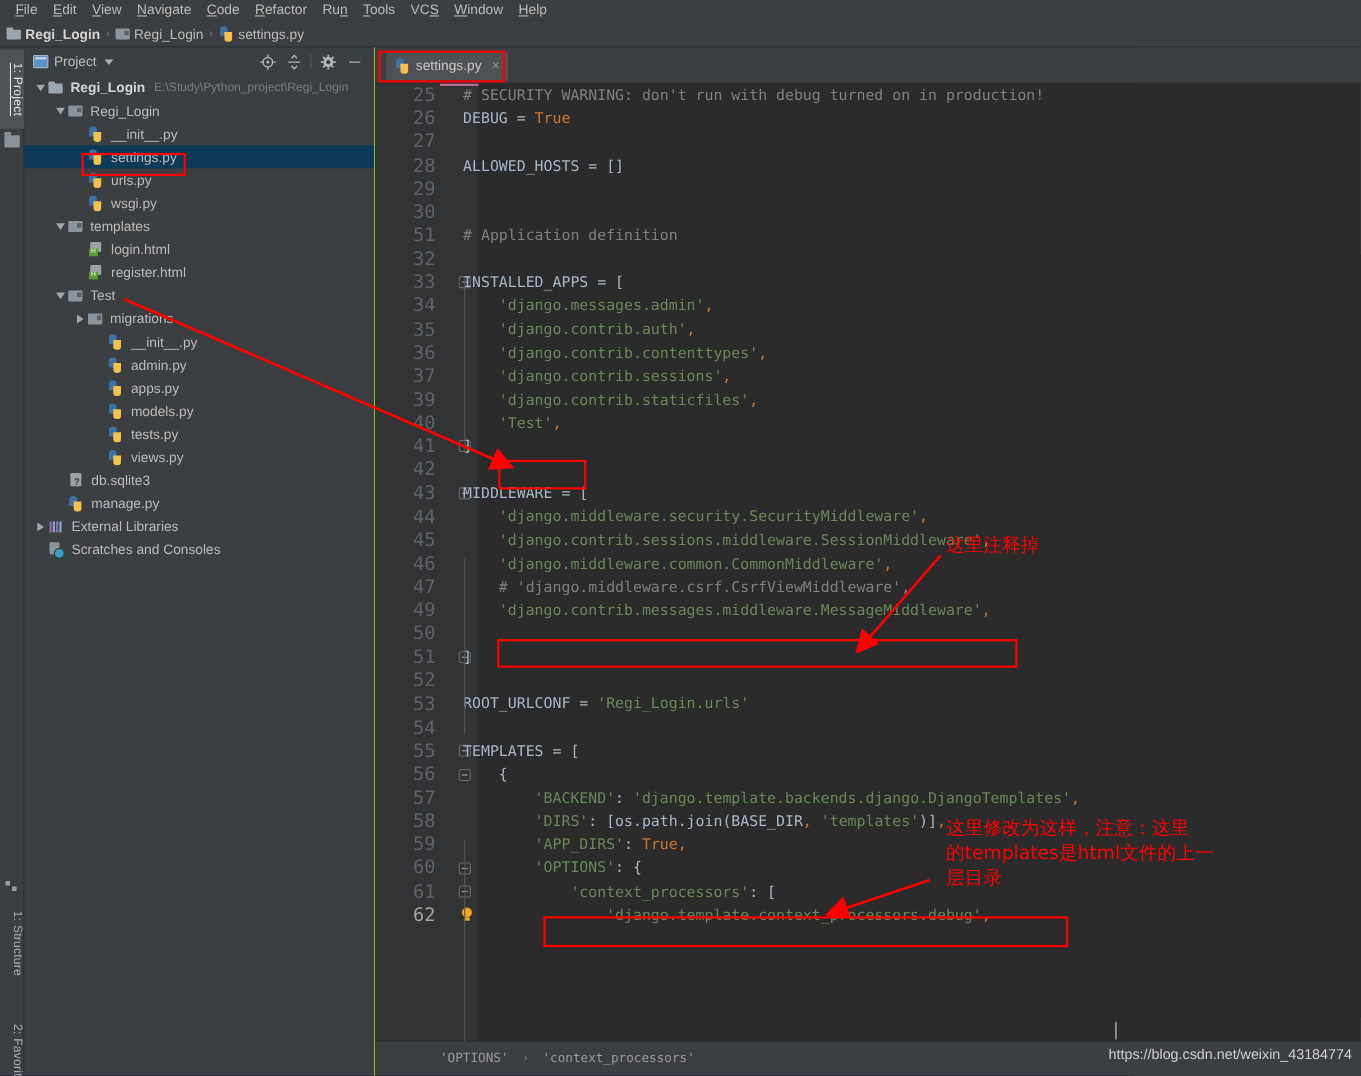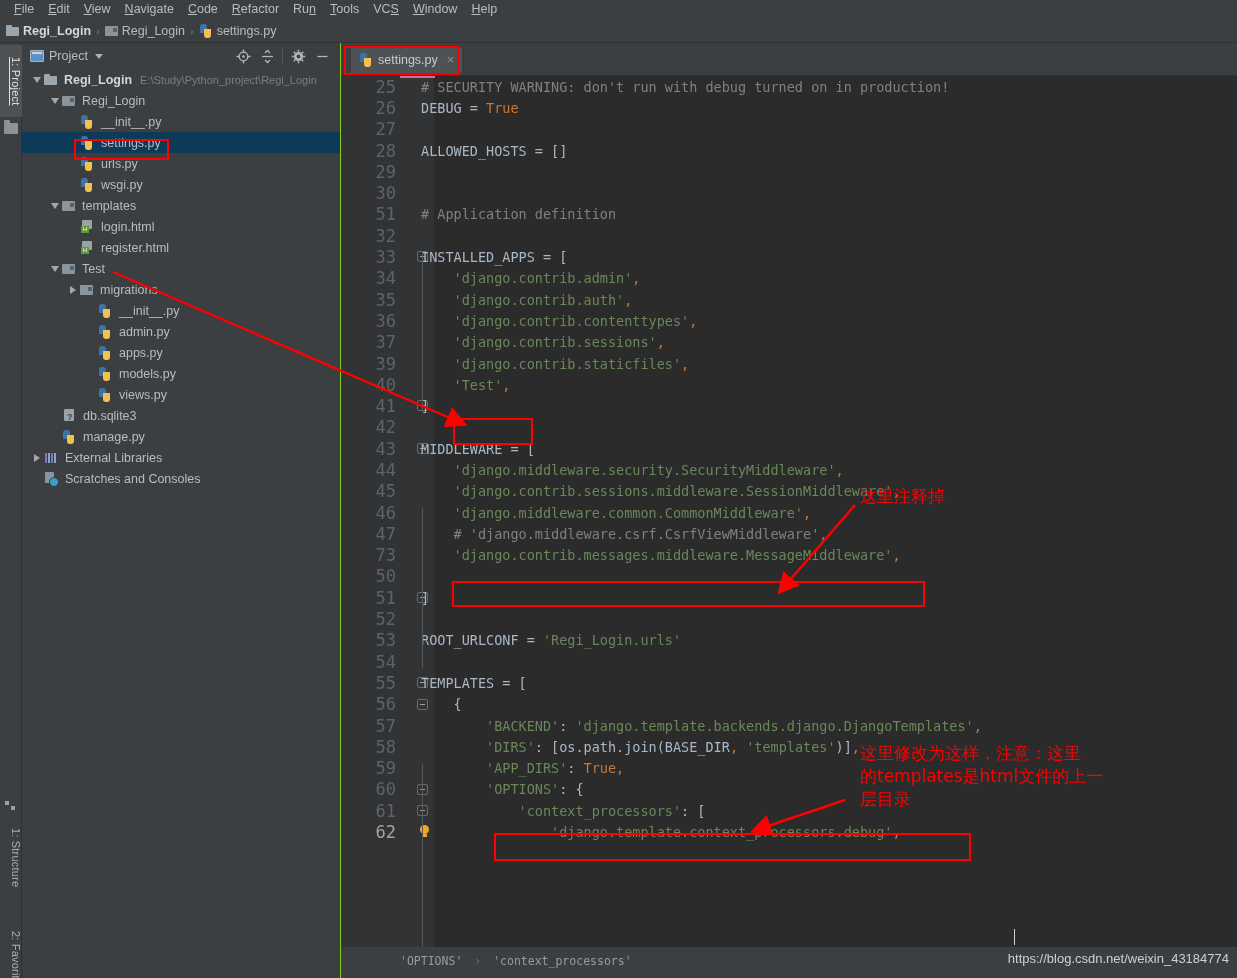--- a/index.html
+++ b/index.html
@@ -503,20 +503,25 @@
           <span class="tlabel">apps.py</span>
         </div>
         <div class="trow" style="padding-left: 62px;">
           <span class="tarrow "></span>
           <span class="ico ico-py"></span>
           <span class="tlabel">models.py</span>
         </div>
         <div class="trow" style="padding-left: 62px;">
           <span class="tarrow "></span>
           <span class="ico ico-py"></span>
+          <span class="tlabel">tests.py</span>
+        </div>
+        <div class="trow" style="padding-left: 62px;">
+          <span class="tarrow "></span>
+          <span class="ico ico-py"></span>
           <span class="tlabel">views.py</span>
         </div>
         <div class="trow" style="padding-left: 26px;">
           <span class="tarrow "></span>
           <span class="ico ico-db"></span>
           <span class="tlabel">db.sqlite3</span>
         </div>
         <div class="trow" style="padding-left: 26px;">
           <span class="tarrow "></span>
           <span class="ico ico-py"></span>
@@ -581,21 +586,21 @@
           <span class="lnum">32</span>
           <span class="ctext"></span>
         </div>
         <div class="cline" style="height: 21.3px;">
           <span class="lnum">33</span>
           <span class="fold" style="top: 5px;"></span>
           <span class="ctext"><span class="opp">INSTALLED_APPS = [</span></span>
         </div>
         <div class="cline" style="height: 21.3px;">
           <span class="lnum">34</span>
-          <span class="ctext"><span class="str">    'django.contrib.admin'</span><span class="orange">,</span></span>
+          <span class="ctext"><span class="str">    'django.messages.admin'</span><span class="orange">,</span></span>
         </div>
         <div class="cline" style="height: 21.3px;">
           <span class="lnum">35</span>
           <span class="ctext"><span class="str">    'django.contrib.auth'</span><span class="orange">,</span></span>
         </div>
         <div class="cline" style="height: 21.3px;">
           <span class="lnum">36</span>
           <span class="ctext"><span class="str">    'django.contrib.contenttypes'</span><span class="orange">,</span></span>
         </div>
         <div class="cline" style="height: 21.3px;">
@@ -634,21 +639,21 @@
         </div>
         <div class="cline" style="height: 21.3px;">
           <span class="lnum">46</span>
           <span class="ctext"><span class="str">    'django.middleware.common.CommonMiddleware'</span><span class="orange">,</span></span>
         </div>
         <div class="cline" style="height: 21.3px;">
           <span class="lnum">47</span>
           <span class="ctext"><span class="cmt">    # 'django.middleware.csrf.CsrfViewMiddleware',</span></span>
         </div>
         <div class="cline" style="height: 21.3px;">
-          <span class="lnum">73</span>
+          <span class="lnum">49</span>
           <span class="ctext"><span class="str">    'django.contrib.messages.middleware.MessageMiddleware'</span><span class="orange">,</span></span>
         </div>
         <div class="cline" style="height: 21.3px;">
           <span class="lnum">50</span>
         </div>
         <div class="cline" style="height: 21.3px;">
           <span class="lnum">51</span>
           <span class="fold" style="top: 5px;"></span>
           <span class="ctext"><span class="opp">]</span></span>
         </div>

